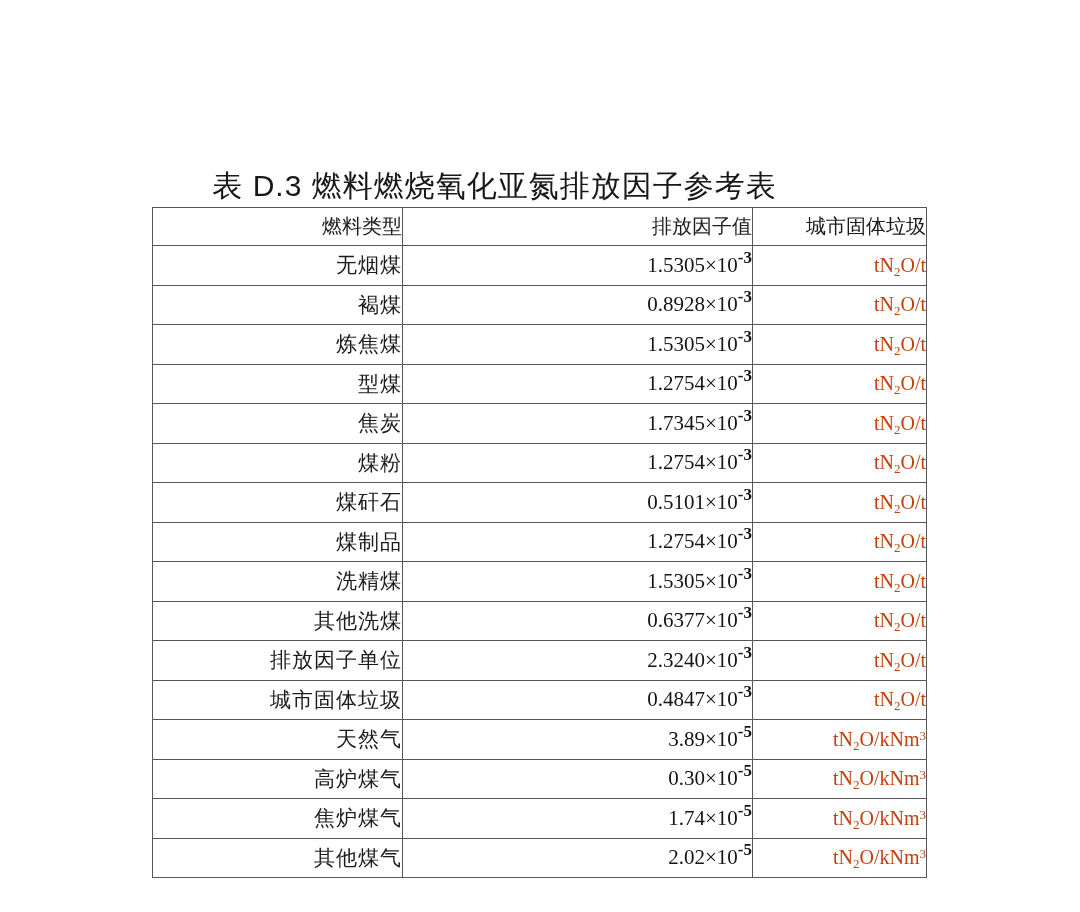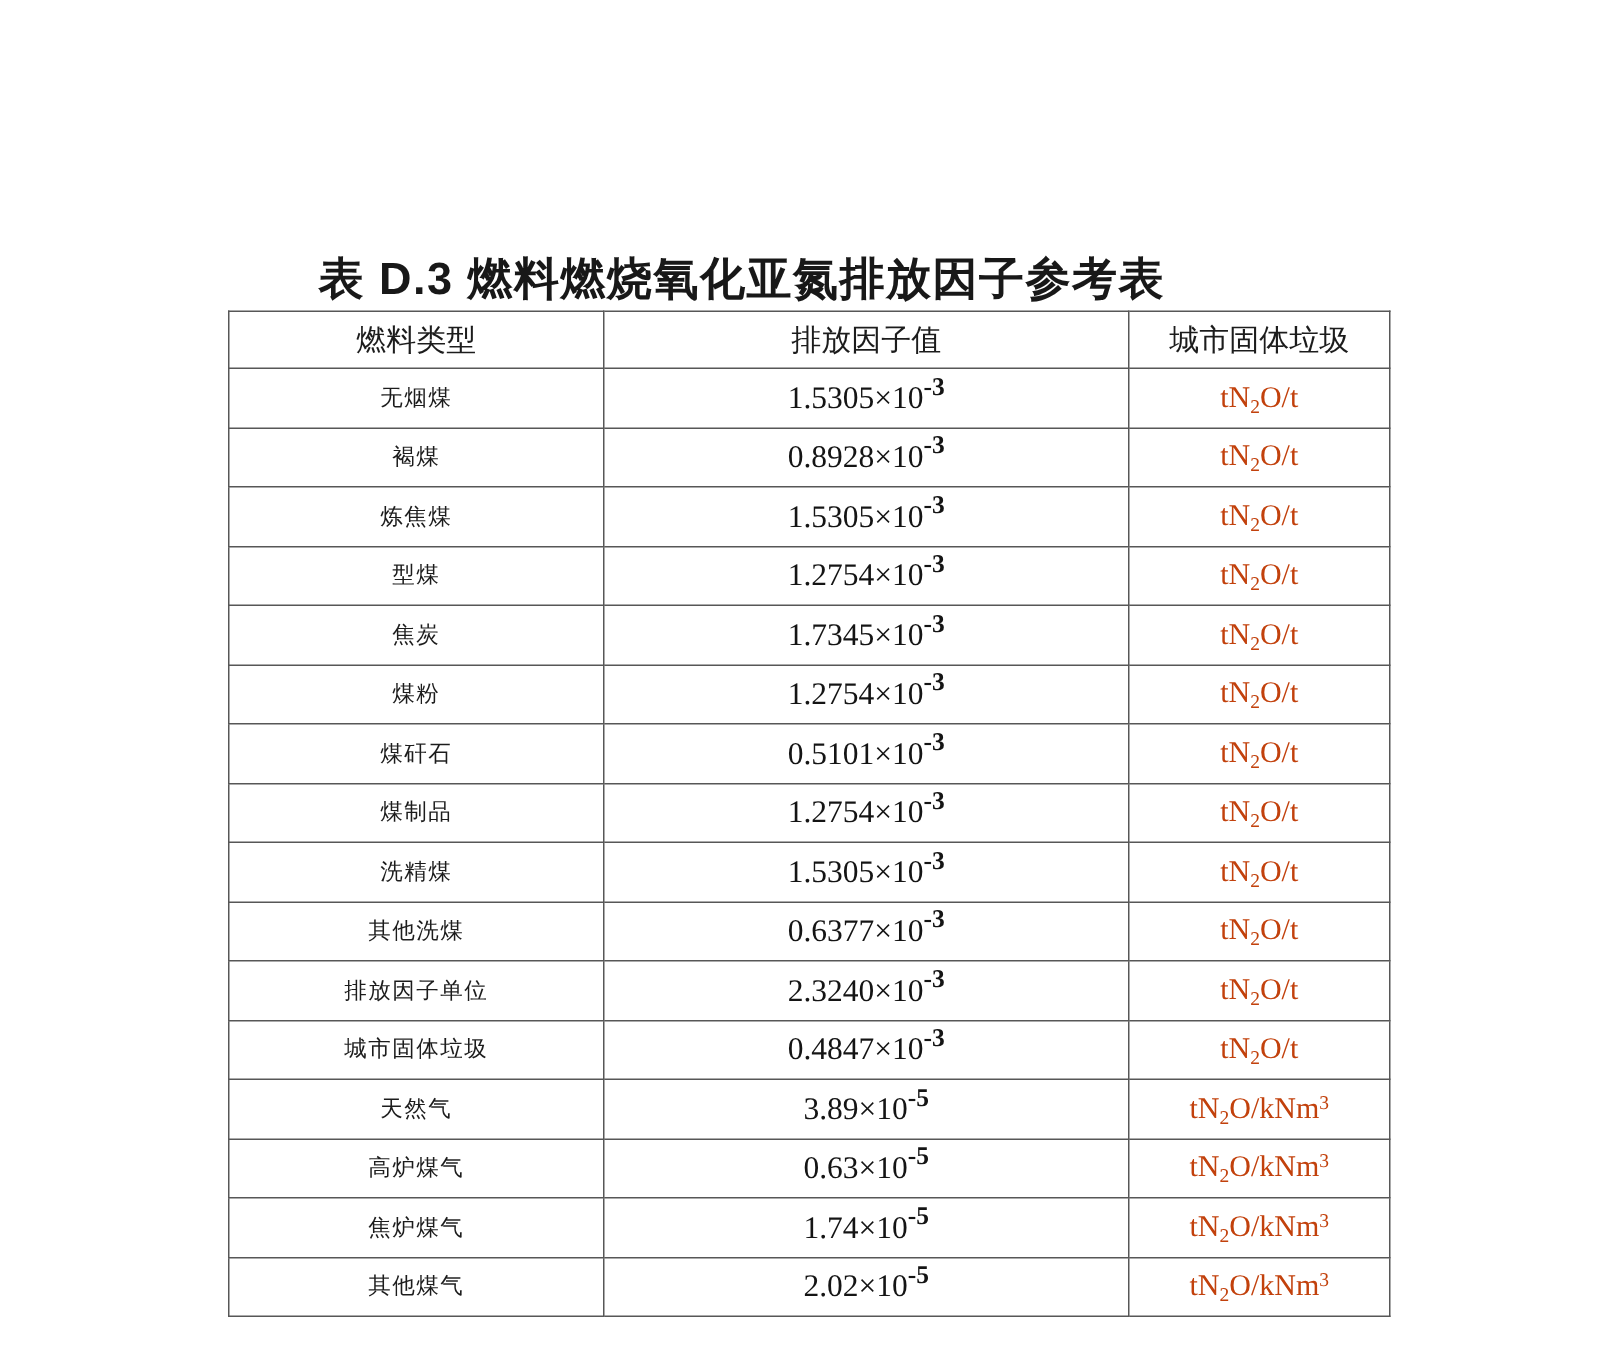--- a/index.html
+++ b/index.html
@@ -12,49 +12,49 @@
     color: #1a1a1a;
     overflow: hidden;
   }
   .doc-title {
     position: absolute;
     top: 166px;
     left: 0;
     width: 989px;
     text-align: center;
     font-size: 30px;
-    font-weight: 700;
+    font-weight: 400;
     letter-spacing: 1px;
     color: #181818;
     white-space: nowrap;
   }
   table.ef-table {
     position: absolute;
     left: 152px;
     top: 207px;
     width: 774px;
     height: 671px;
     border-collapse: collapse;
     table-layout: fixed;
   }
   .ef-table th, .ef-table td {
     border: 1.5px solid #575757;
-    text-align: center;
+    text-align: right;
     vertical-align: middle;
     padding: 0;
     height: 37px;
     overflow: hidden;
   }
   .ef-table th {
     font-size: 20px;
     font-weight: 500;
     color: #1c1c1c;
   }
   td.fuel-cell {
-    font-size: 15px;
+    font-size: 21px;
     font-weight: 500;
     color: #1c1c1c;
     letter-spacing: 1px;
   }
   td.value-cell {
     font-family: Liberation Serif, serif;
     font-size: 21px;
     color: #141414;
   }
   td.unit-cell {
@@ -257,21 +257,21 @@
       <td class="unit-cell">
         <span>tN</span><sub class="u-sub">2</sub><span>O/kNm</span><sup class="u-sup">3</sup>
       </td>
     </tr>
 
     <tr>
       <td class="fuel-cell">
         <span>高炉煤气</span>
       </td>
       <td class="value-cell">
-        <span>0.63</span><span>×10</span><sup class="exp">-5</sup>
+        <span>0.30</span><span>×10</span><sup class="exp">-5</sup>
       </td>
       <td class="unit-cell">
         <span>tN</span><sub class="u-sub">2</sub><span>O/kNm</span><sup class="u-sup">3</sup>
       </td>
     </tr>
 
     <tr>
       <td class="fuel-cell">
         <span>焦炉煤气</span>
       </td>

